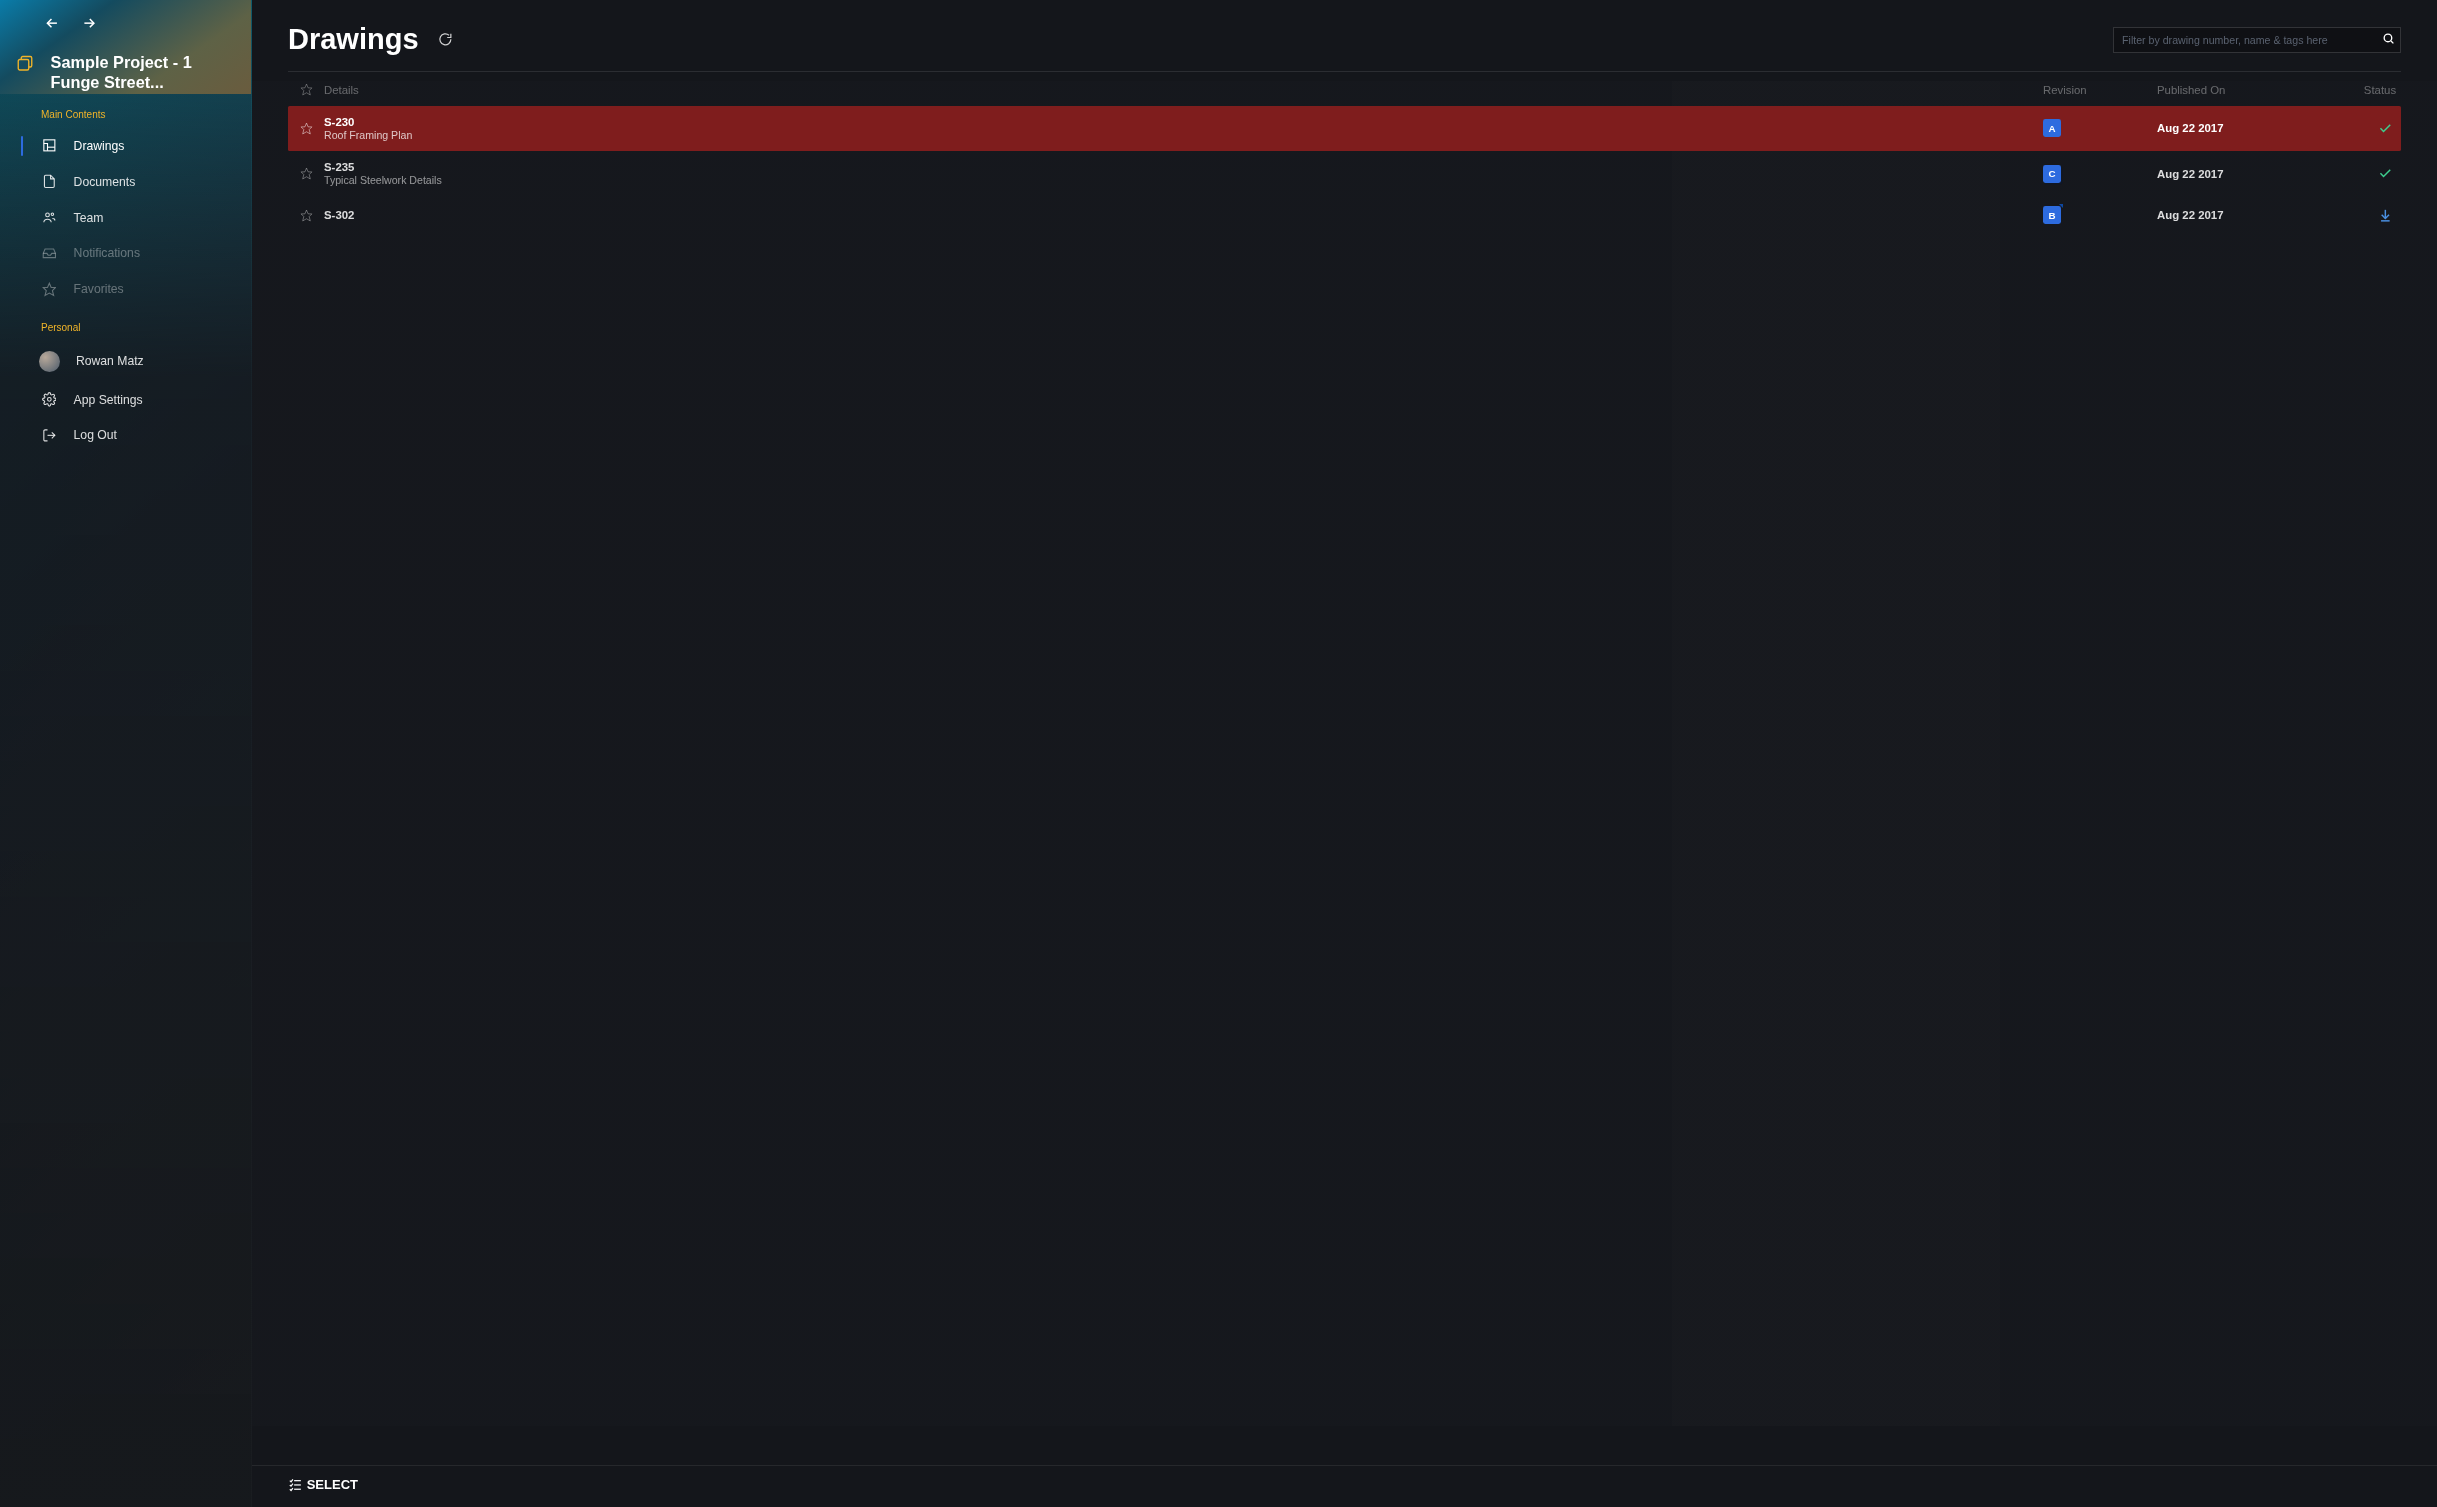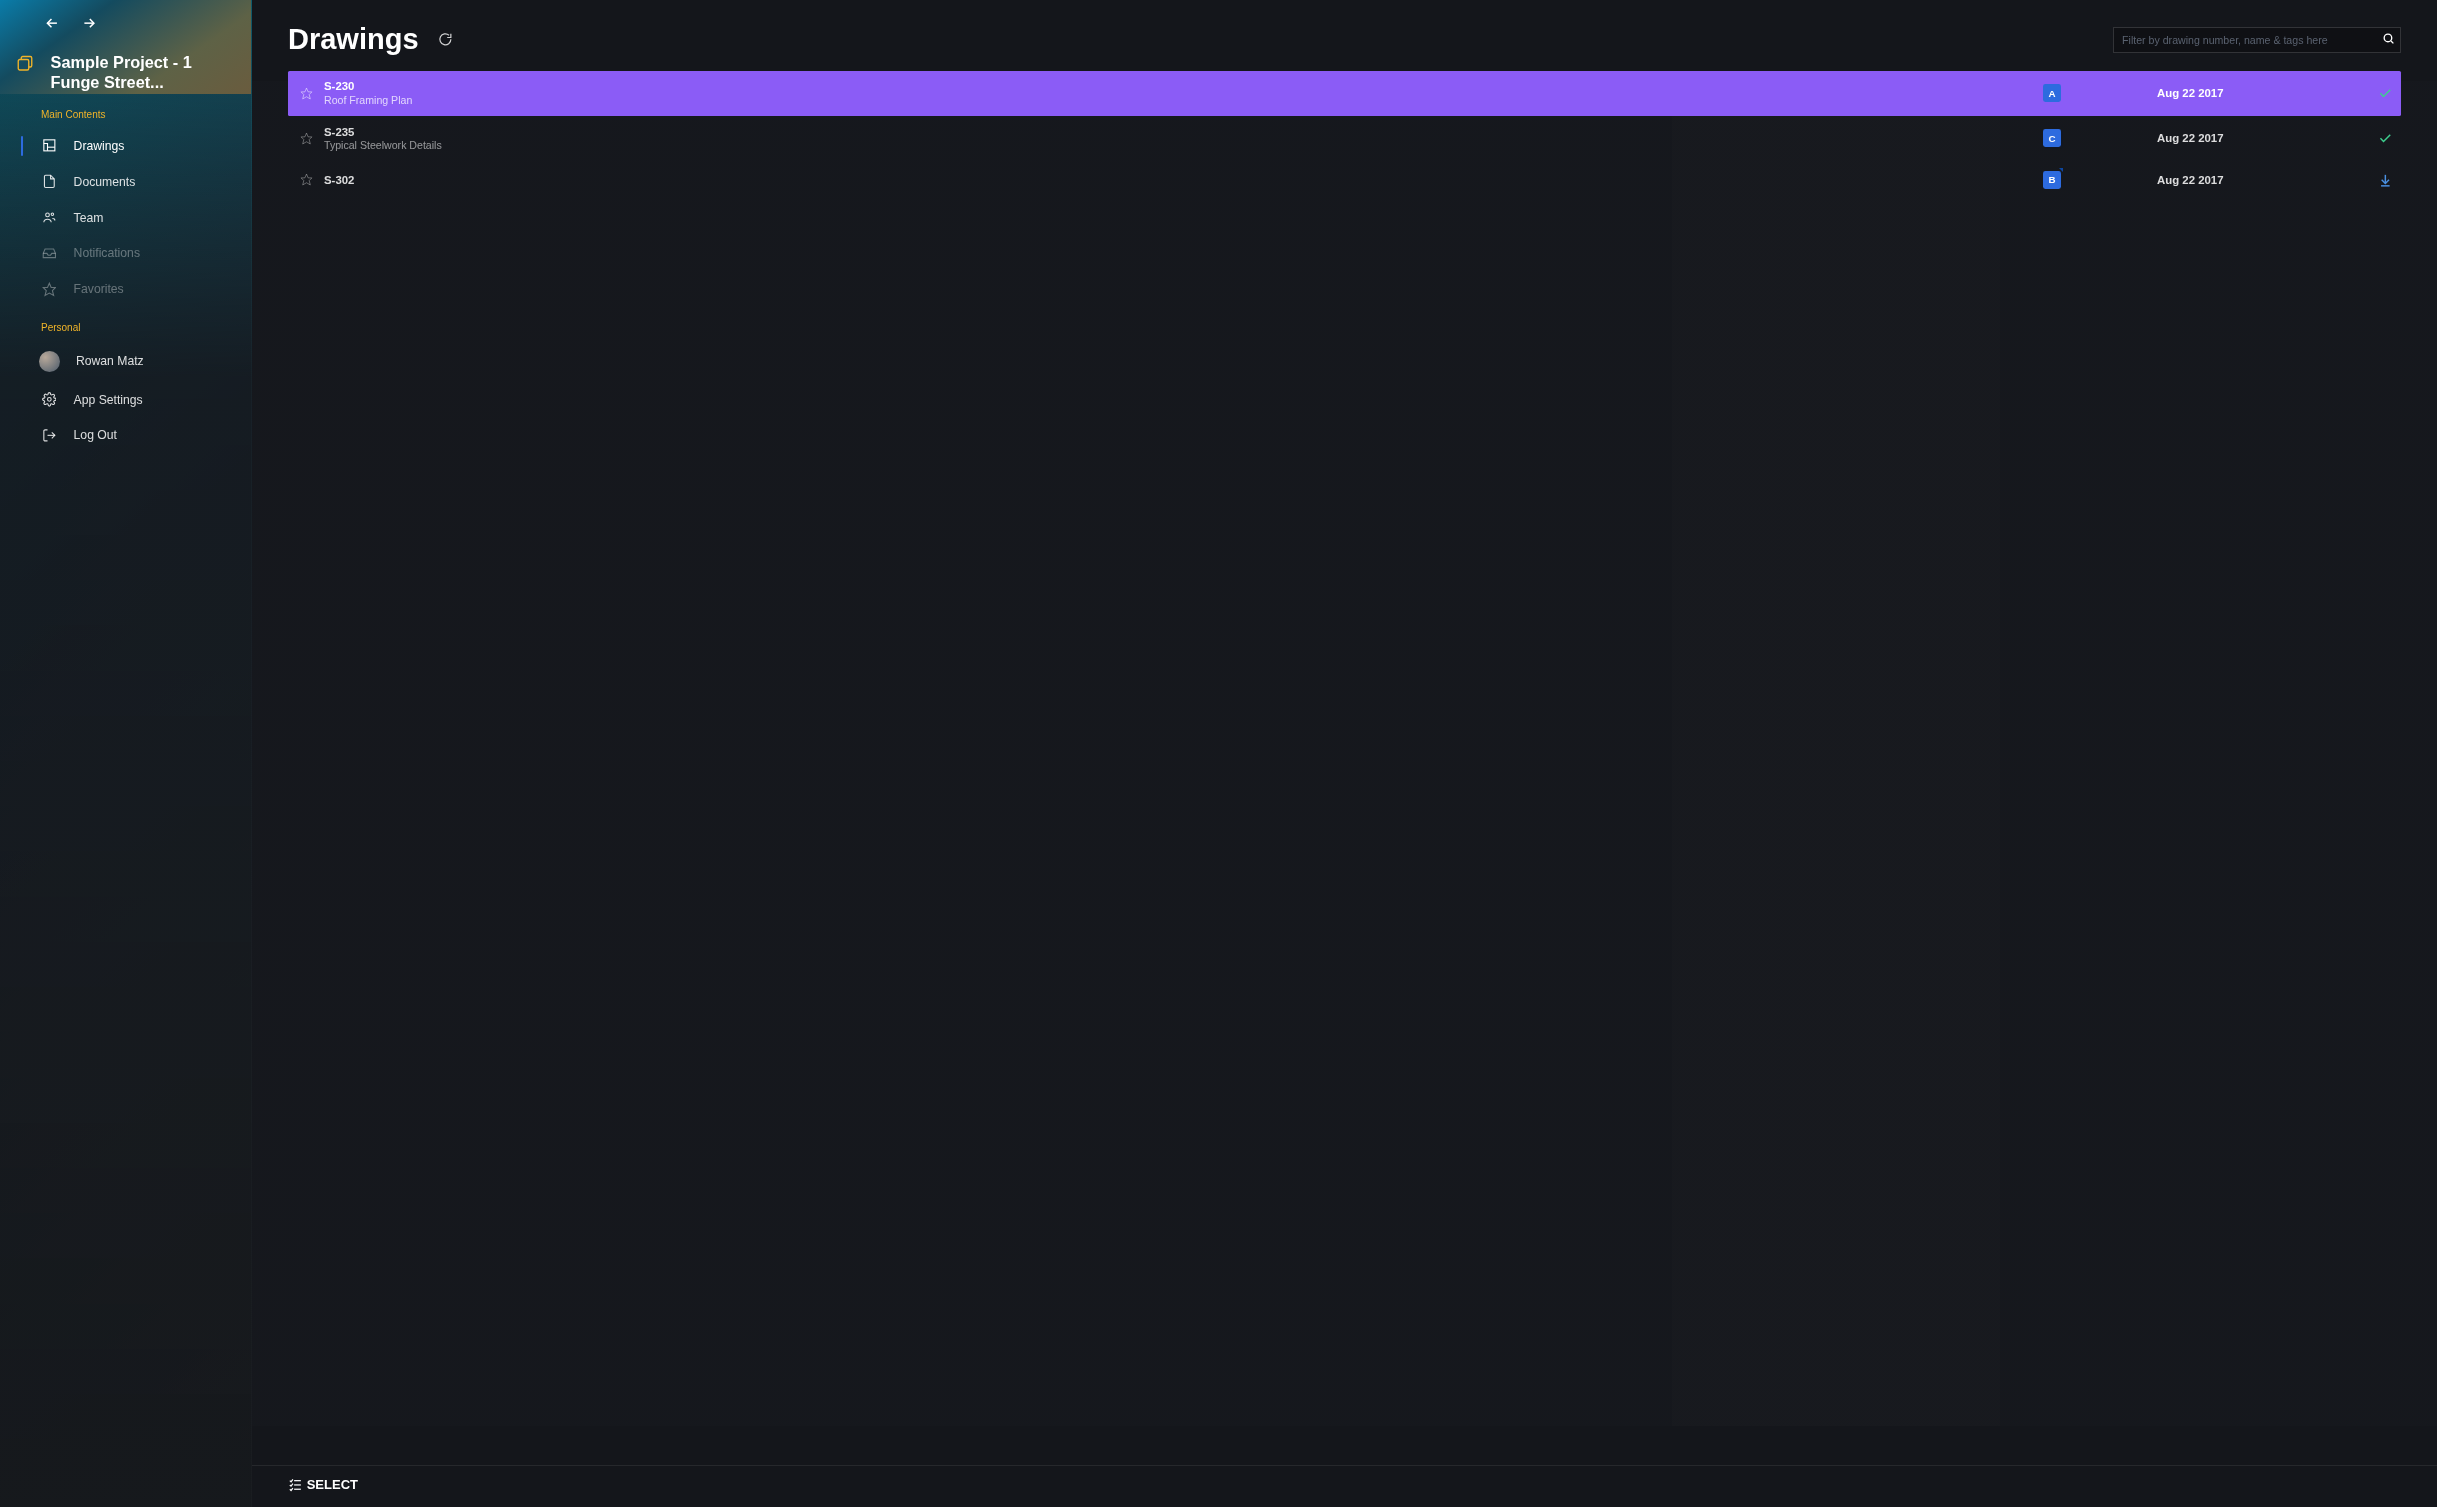--- a/index.html
+++ b/index.html
@@ -86,21 +86,21 @@
   .thead .h-rev{ text-align:left;}
   .row {
     display: grid;
     grid-template-columns: 36px 1fr 114px 163px 81px;
     align-items: center;
     padding: 9.8px 0;
     font-size: 11.4px;
     color: rgba(255,255,255,0.85);
     cursor:pointer;
   }
-  .row.selected { background: #8b5cf6; color:#fff; border-radius:1.6px;}
+  .row.selected { background: #7f1d1d; color:#fff; border-radius:1.6px;}
   .row .star { color: rgba(255,255,255,0.35); display:flex; justify-content:center;}
   .row.selected .star { color: rgba(255,255,255,0.5);}
   .row .num { font-weight:600; font-size:11.4px; }
   .row .desc { font-size:10.6px; color: rgba(255,255,255,0.55); margin-top:1.6px;}
   .row.selected .desc { color: rgba(255,255,255,0.75);}
   .rev-badge {
     display:inline-flex; align-items:center; justify-content:center;
     width:18px; height:18px; border-radius:2.4px; font-size:9.8px; font-weight:600;
     color:#fff;
   }
@@ -248,20 +248,31 @@
       <span class="search-icon">
         <svg width="13" height="13" viewBox="0 0 24 24" fill="none" stroke="currentColor" stroke-width="2.5">
             <circle cx="11" cy="11" r="7"></circle>
             <path d="M21 21l-4.35-4.35"></path>
           </svg>
       </span>
     </div>
   </div>
 
   <div class="table-wrap">
+    <div class="thead">
+      <span style="color:rgba(255,255,255,0.3); display:flex; justify-content:center;">
+        <svg width="13" height="13" viewBox="0 0 24 24" fill="none" stroke="currentColor" stroke-width="1.8">
+            <polygon points="12 2 15 9 22 9 17 14 19 22 12 18 5 22 7 14 2 9 9 9"></polygon>
+          </svg>
+      </span>
+      <span>Details</span>
+      <span class="h-rev">Revision</span>
+      <span>Published On</span>
+      <span class="h-status">Status</span>
+    </div>
     <div id="rows">
         <div class="row selected">
           <span class="star">
             <svg width="13" height="13" viewBox="0 0 24 24" fill="none" stroke="currentColor" stroke-width="1.8">
               <polygon points="12 2 15 9 22 9 17 14 19 22 12 18 5 22 7 14 2 9 9 9"></polygon>
             </svg>
           </span>
           <div>
             <div class="num">S-230</div>
             <div class="desc">Roof Framing Plan</div>

